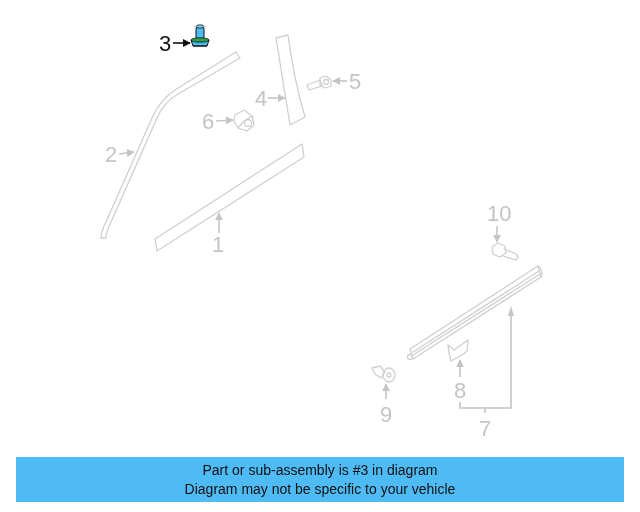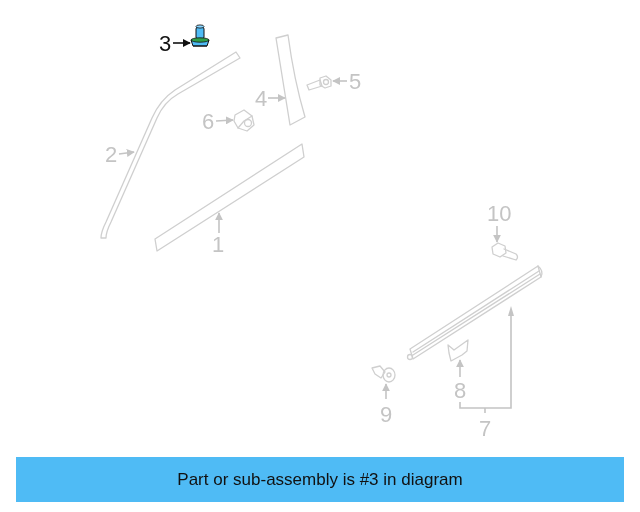--- a/index.html
+++ b/index.html
@@ -55,21 +55,21 @@
       left: 16px;
       top: 457px;
       width: 608px;
       height: 45px;
       background: #4fbbf5;
       display: flex;
       flex-direction: column;
       align-items: center;
       justify-content: center;
       color: #111111;
-      font-size: 17px;
+      font-size: 14px;
       line-height: 19px;
       font-family: "Liberation Sans", sans-serif;
     }
     .banner span { display: block; white-space: nowrap; }
   </style>
 </head>
 <body>
 
 <div class="diagram">
   <svg viewBox="0 0 640 456" xmlns="http://www.w3.org/2000/svg">
@@ -158,13 +158,14 @@
       <ellipse class="part" cx="389" cy="375" rx="6" ry="7"></ellipse>
       <circle class="part" cx="389" cy="375" r="2"></circle>
     </g>
     <line class="leader" x1="386" y1="399" x2="386" y2="384" marker-end="url(#arrowGray)"></line>
     <text class="callout" x="380" y="422">9</text>
   </svg>
 </div>
 
 <div class="banner">
   <span>Part or sub-assembly is #3 in diagram</span>
+  <span>Diagram may not be specific to your vehicle</span>
 </div>
 
 </body></html>

